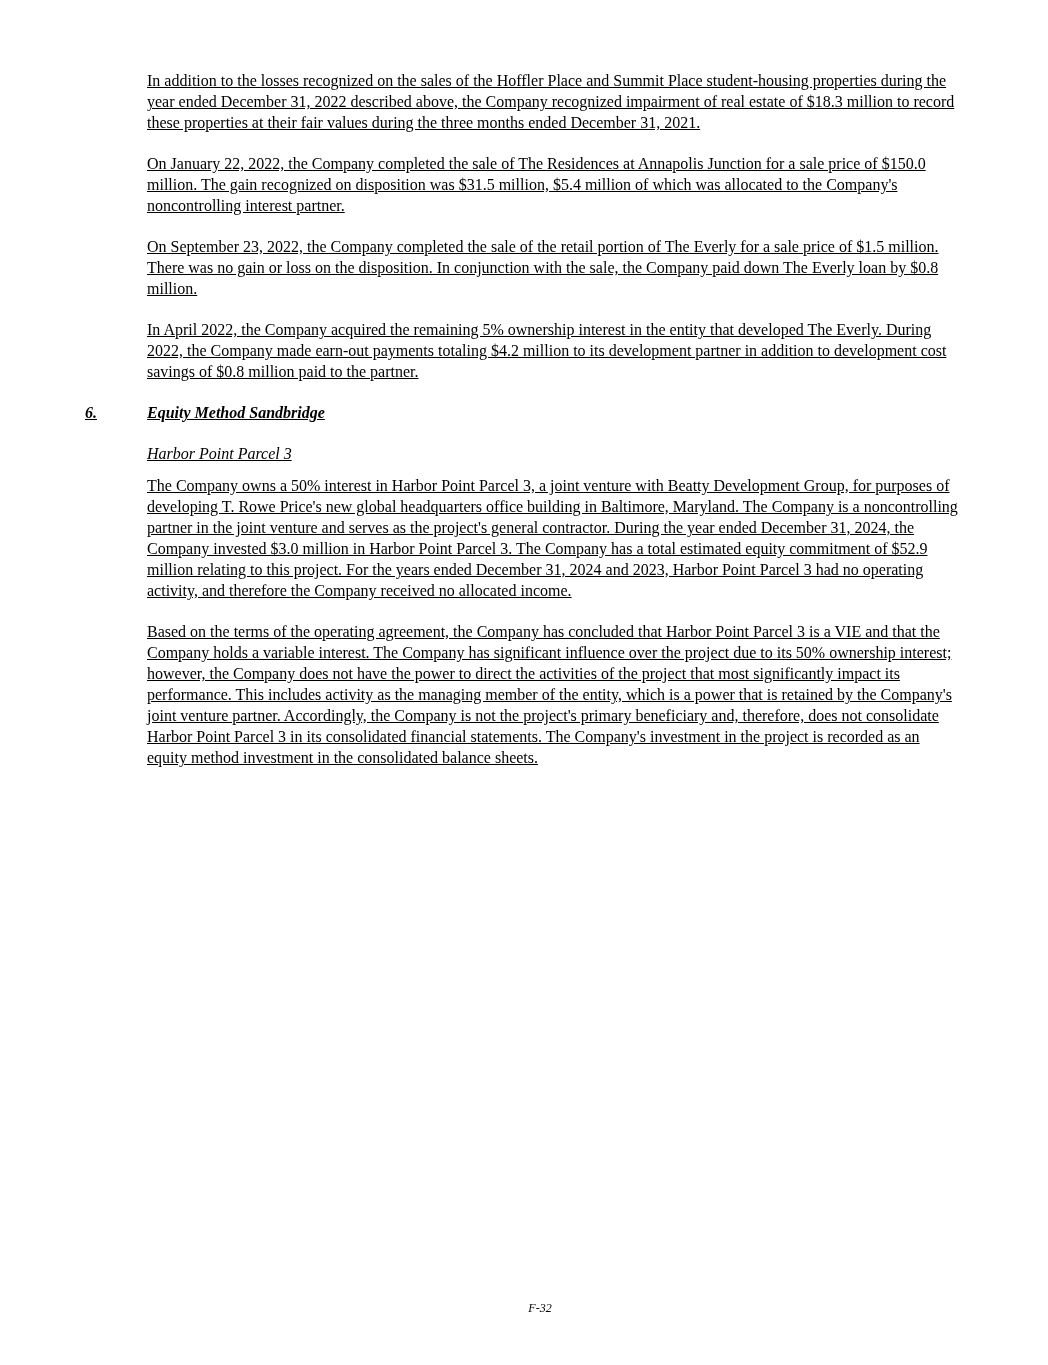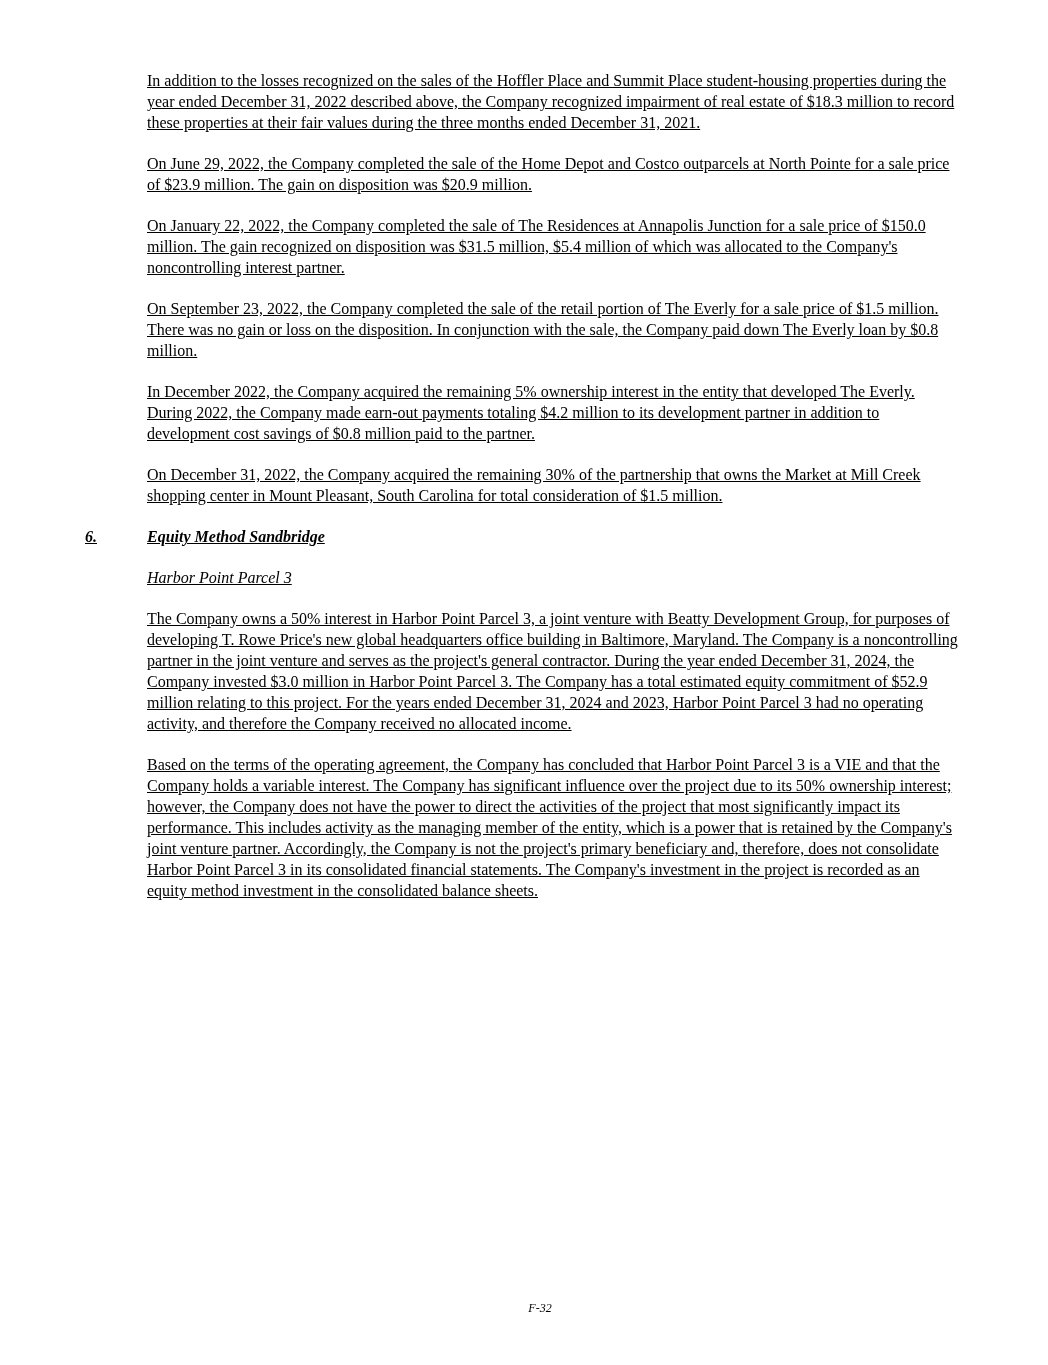--- a/index.html
+++ b/index.html
@@ -35,44 +35,42 @@
     width: 62px;
     flex: 0 0 62px;
   }
   .section-title {
     flex: 1;
   }
   .subheading {
     font-size: 16px;
     line-height: 21px;
     font-style: italic;
-    margin-bottom: 20px;
+    margin-bottom: 11px;
   }
   .page-footer {
     position: absolute;
     bottom: 46px;
     left: 16px;
     width: 100%;
     text-align: center;
     font-size: 12px;
     line-height: 21px;
     font-style: italic;
   }
 </style>
 </head>
 <body>
 
 <div class="page-content">
 
   <p class="body-text">In addition to the losses recognized on the sales of the Hoffler Place and Summit Place student-housing properties during the year ended December 31, 2022 described above, the Company recognized impairment of real estate of $18.3 million to record these properties at their fair values during the three months ended December 31, 2021.</p>
-  <p class="body-text">On June 29, 2022, the Company completed the sale of the Home Depot and Costco outparcels at North Pointe for a sale price of $23.9 million. The gain on disposition was $20.9 million.</p>
   <p class="body-text">On January 22, 2022, the Company completed the sale of The Residences at Annapolis Junction for a sale price of $150.0 million. The gain recognized on disposition was $31.5 million, $5.4 million of which was allocated to the Company's noncontrolling interest partner.</p>
   <p class="body-text">On September 23, 2022, the Company completed the sale of the retail portion of The Everly for a sale price of $1.5 million. There was no gain or loss on the disposition. In conjunction with the sale, the Company paid down The Everly loan by $0.8 million.</p>
-  <p class="body-text">In December 2022, the Company acquired the remaining 5% ownership interest in the entity that developed The Everly. During 2022, the Company made earn-out payments totaling $4.2 million to its development partner in addition to development cost savings of $0.8 million paid to the partner.</p>
-  <p class="body-text">On December 31, 2022, the Company acquired the remaining 30% of the partnership that owns the Market at Mill Creek shopping center in Mount Pleasant, South Carolina for total consideration of $1.5 million.</p>
+  <p class="body-text">In April 2022, the Company acquired the remaining 5% ownership interest in the entity that developed The Everly. During 2022, the Company made earn-out payments totaling $4.2 million to its development partner in addition to development cost savings of $0.8 million paid to the partner.</p>
 
   <div class="section-heading">
     <span class="section-number">6.</span>
     <span class="section-title">Equity Method Sandbridge</span>
   </div>
 
   <div class="subheading">Harbor Point Parcel 3</div>
 
   <p class="body-text">The Company owns a 50% interest in Harbor Point Parcel 3, a joint venture with Beatty Development Group, for purposes of developing T. Rowe Price's new global headquarters office building in Baltimore, Maryland. The Company is a noncontrolling partner in the joint venture and serves as the project's general contractor. During the year ended December 31, 2024, the Company invested $3.0 million in Harbor Point Parcel 3. The Company has a total estimated equity commitment of $52.9 million relating to this project. For the years ended December 31, 2024 and 2023, Harbor Point Parcel 3 had no operating activity, and therefore the Company received no allocated income.</p>
   <p class="body-text">Based on the terms of the operating agreement, the Company has concluded that Harbor Point Parcel 3 is a VIE and that the Company holds a variable interest. The Company has significant influence over the project due to its 50% ownership interest; however, the Company does not have the power to direct the activities of the project that most significantly impact its performance. This includes activity as the managing member of the entity, which is a power that is retained by the Company's joint venture partner. Accordingly, the Company is not the project's primary beneficiary and, therefore, does not consolidate Harbor Point Parcel 3 in its consolidated financial statements. The Company's investment in the project is recorded as an equity method investment in the consolidated balance sheets.</p>

